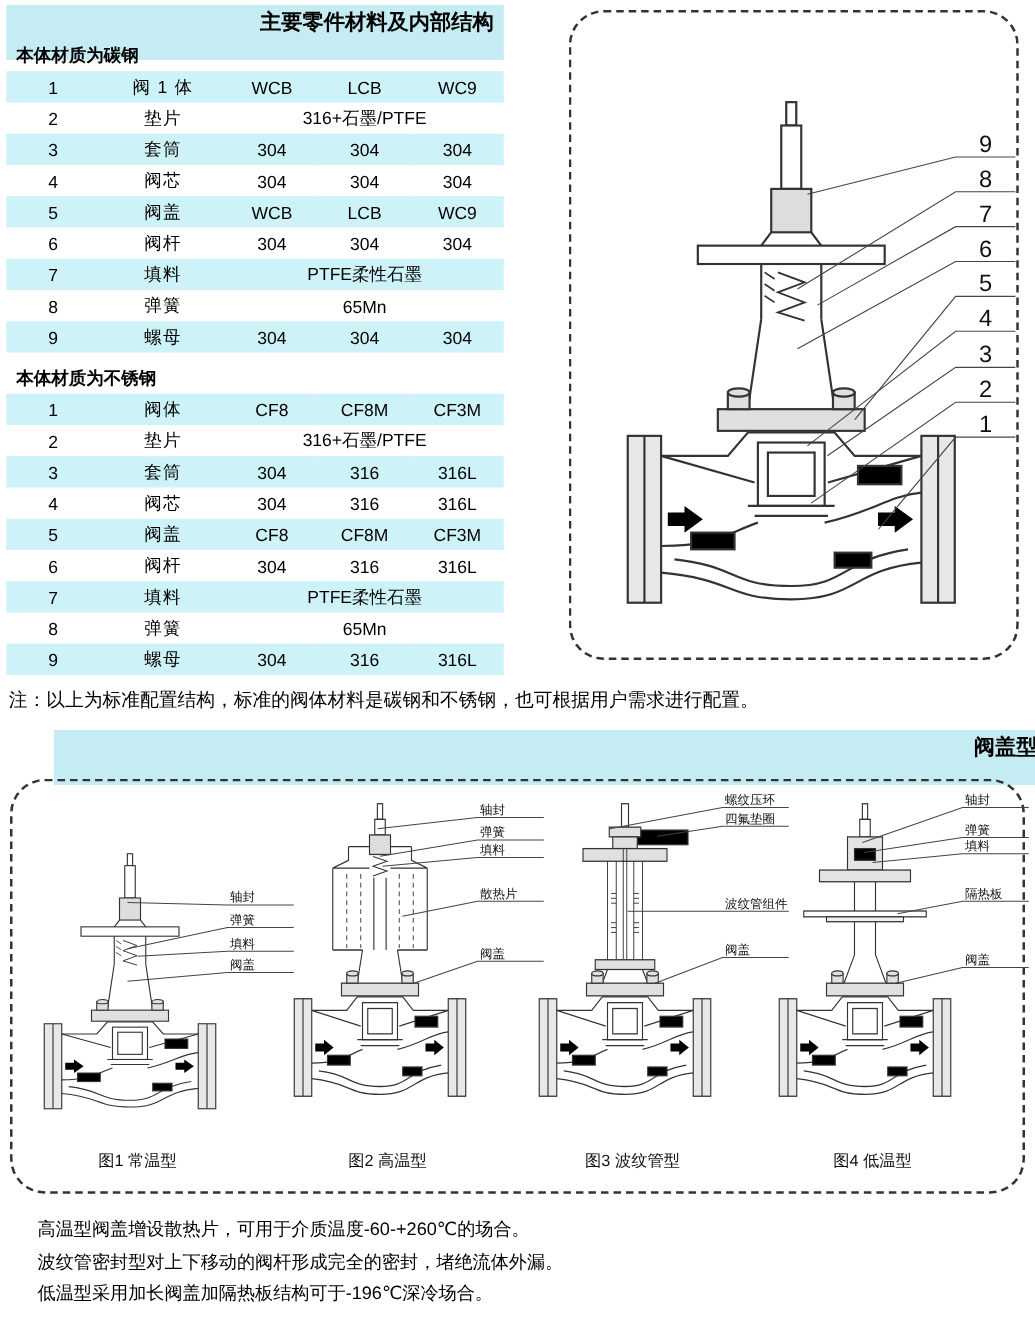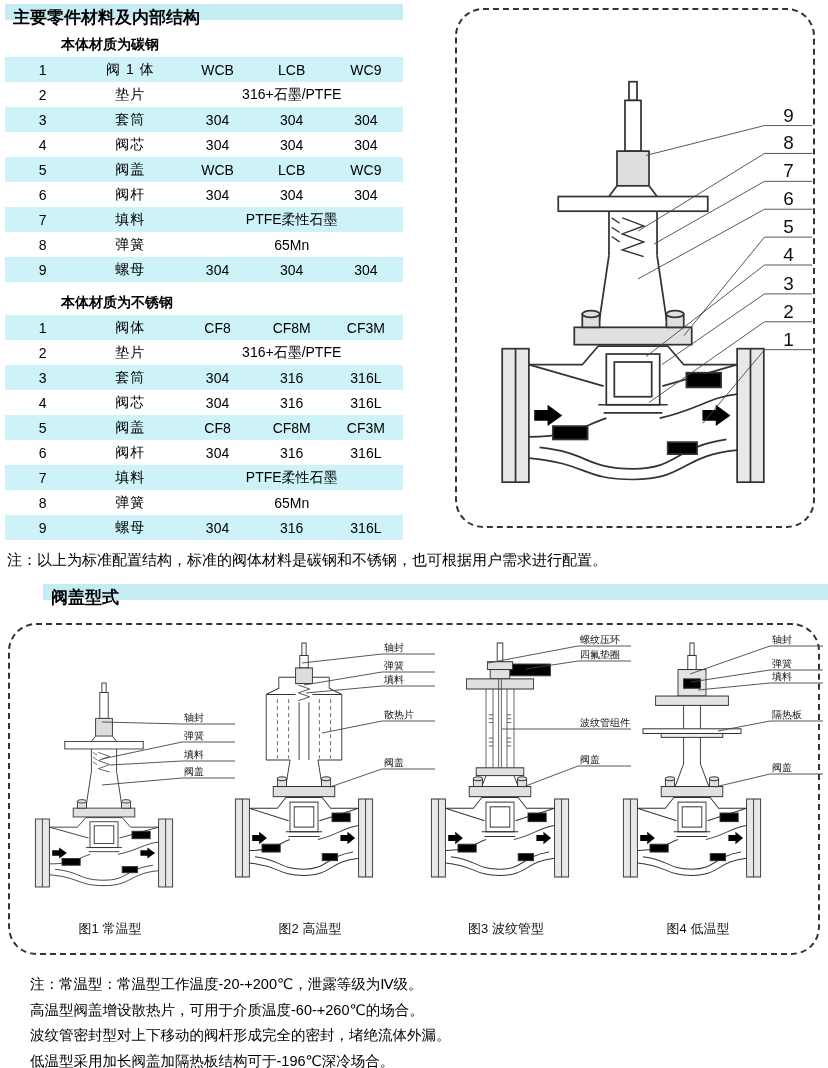--- a/index.html
+++ b/index.html
@@ -3,25 +3,25 @@
 <meta charset="utf-8">
 <style>
   html,body{margin:0;padding:0;}
   body{
     width:828px;height:1068px;position:relative;background:#fff;
     font-family:"Liberation Sans","DejaVu Sans",sans-serif;color:#000;
     overflow:hidden;
   }
   .titlebar{
     position:absolute;background:var(--accent,#c6ecf3);
-    font-weight:bold;font-size:17px;line-height:28px;padding:0 8px;box-sizing:border-box;height:16px;
+    font-weight:bold;font-size:17px;line-height:28px;padding:0 8px;box-sizing:border-box;height:44px;text-align:right;
   }
   #titlebar1{left:5px;top:4px;width:398px;}
   #titlebar2{left:5px;top:584px;width:812px;margin-left:38px;}
-  .seclabel{position:absolute;font-size:14px;font-weight:bold;margin-left:48px;}
+  .seclabel{position:absolute;font-size:14px;font-weight:bold;}
   #carbon-label{left:13px;top:36px;}
   #stainless-label{left:13px;top:294px;}
   table.mat{position:absolute;left:5px;border-collapse:collapse;table-layout:fixed;width:398px;font-size:14px;}
   #carbon-table{top:57px;}
   #stainless-table{top:315px;}
   table.mat td{height:25px;text-align:center;padding:0;white-space:nowrap;}
   table.mat tr.stripe{background:var(--stripe,#cdf2f8);}
   td.c-no{width:75px;}
   td.c-name{width:100px;letter-spacing:1px;}
   td.c-m{width:74px;}
@@ -444,17 +444,16 @@
         <path class="ld" d="M203,88 H150 L98,98"></path>
         <text class="lbl" x="152" y="85">隔热板</text>
         <path class="ld" d="M203,141 H150 L95,154"></path>
         <text class="lbl" x="152" y="138">阀盖</text>
         <text class="cap" x="78" y="300" text-anchor="middle">图4 低温型</text>
       </svg>
     </div>
 </div>
 
 <div id="bottom-notes">
-    <div class="note-line">注：常温型：常温型工作温度-20-+200℃，泄露等级为Ⅳ级。</div>
     <div class="note-line">高温型阀盖增设散热片，可用于介质温度-60-+260℃的场合。</div>
     <div class="note-line">波纹管密封型对上下移动的阀杆形成完全的密封，堵绝流体外漏。</div>
     <div class="note-line">低温型采用加长阀盖加隔热板结构可于-196℃深冷场合。</div>
   </div>
 
 </body></html>

